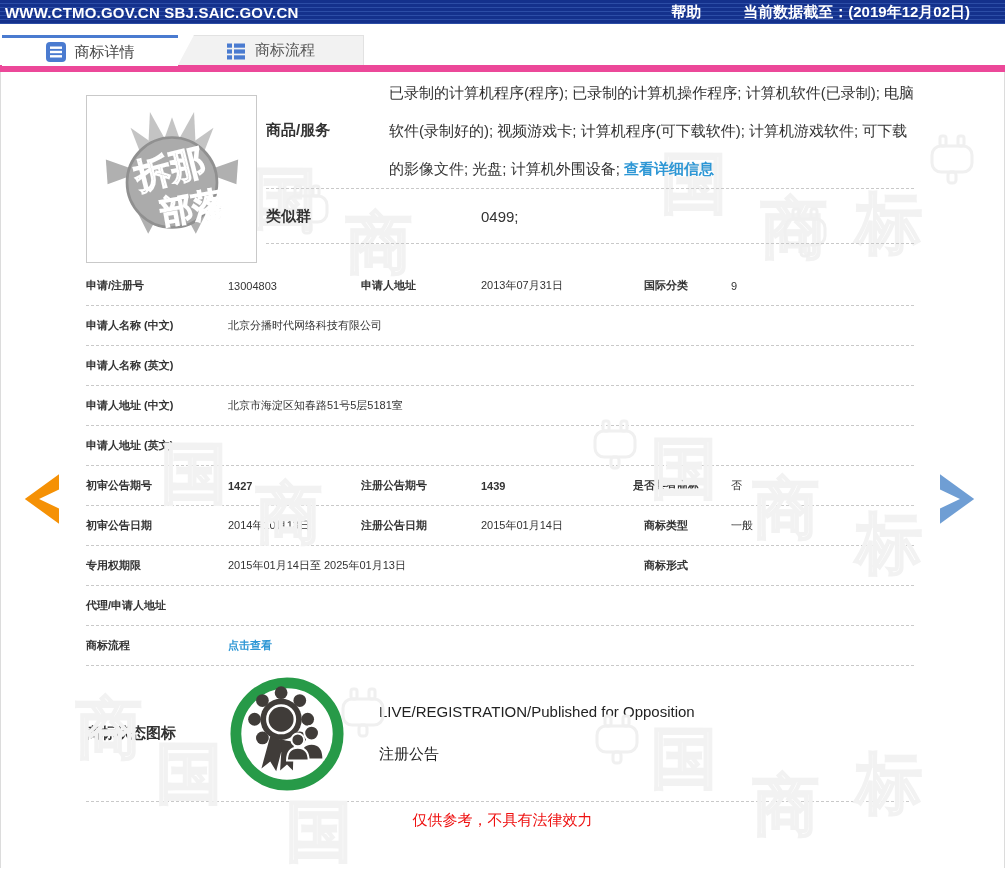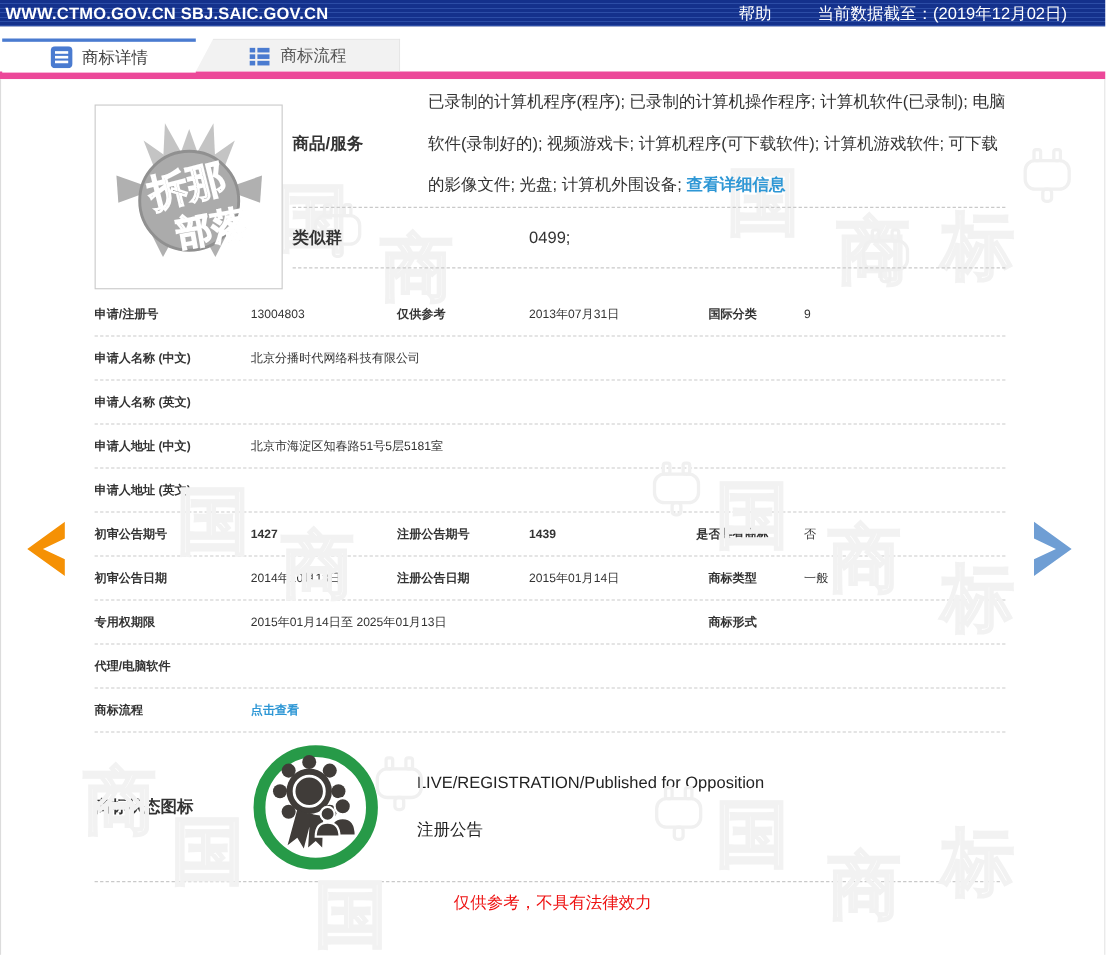--- a/index.html
+++ b/index.html
@@ -4,21 +4,21 @@
 <style>
   * { margin:0; padding:0; box-sizing:border-box; }
   html,body { width:1005px; height:869px; overflow:hidden; background:#fff;
     font-family:"Liberation Sans","DejaVu Sans",sans-serif; color:#333; }
 
   
   .topbar { height:24px; display:flex; align-items:center; padding:0 35px 0 5px;
     background:repeating-linear-gradient(180deg, var(--topbar_blue) 0 3px, var(--topbar_stripe) 3px 4px);
     color:#fff; font-size:15px; font-weight:bold; }
   .topbar-title { flex:1; letter-spacing:.2px; }
-  .topbar-right { display:flex; gap:42px; align-items:center; font-weight:normal; }
+  .topbar-right { display:flex; gap:42px; align-items:center; font-weight:bold; }
   .topbar-right a { color:#fff; text-decoration:none; cursor:pointer; }
 
   
   .tabs { margin-top:11px; height:37px; display:flex; border-bottom:7px solid #ec4899; background:#fff; }
   .tab { display:flex; align-items:center; justify-content:center; gap:9px;
     font-size:15px; color:#444; cursor:pointer; }
   .tab-active { width:176px; margin-left:2px; border-top:3px solid var(--accent_blue);
     background:#fff; margin-bottom:-1px; }
   .tab-inactive { width:186px; background:#f2f2f2; clip-path:polygon(16px 0,100% 0,100% 100%,0 100%);
     border-top:1px solid #e2e2e2; border-right:1px solid #e2e2e2; color:#555; }
@@ -184,21 +184,21 @@
       <div class="similar-row">
         <span class="similar-label lb">类似群</span>
         <span class="similar-value">0499;</span>
       </div>
     </div>
   </div>
 
   <div class="frow">
     <span class="c-l1 lb">申请/注册号</span>
     <span class="c-v1">13004803</span>
-    <span class="c-l2 lb">仅供参考</span>
+    <span class="c-l2 lb">申请人地址</span>
     <span class="c-v2">2013年07月31日</span>
     <span class="c-l3 lb">国际分类</span>
     <span class="c-v3">9</span>
   </div>
   <div class="frow">
     <span class="c-l1 lb">申请人名称 (中文)</span>
     <span class="c-vfull">北京分播时代网络科技有限公司</span>
   </div>
   <div class="frow">
     <span class="c-l1 lb">申请人名称 (英文)</span>
@@ -228,21 +228,21 @@
     <span class="c-l3 lb">商标类型</span>
     <span class="c-v3">一般</span>
   </div>
   <div class="frow">
     <span class="c-l1 lb">专用权期限</span>
     <span class="c-wide">2015年01月14日至 2025年01月13日</span>
     <span class="c-l3 lb">商标形式</span>
     <span class="c-v3"></span>
   </div>
   <div class="frow">
-    <span class="c-l1 lb">代理/电脑软件</span>
+    <span class="c-l1 lb">代理/申请人地址</span>
     <span class="c-vfull"></span>
   </div>
   <div class="frow">
     <span class="c-l1 lb">商标流程</span>
     <a class="link c-vfull">点击查看</a>
   </div>
 
   <div class="status-row">
     <span class="status-label">商标状态图标</span>
     <svg width="118" height="118" viewBox="0 0 120 120">

